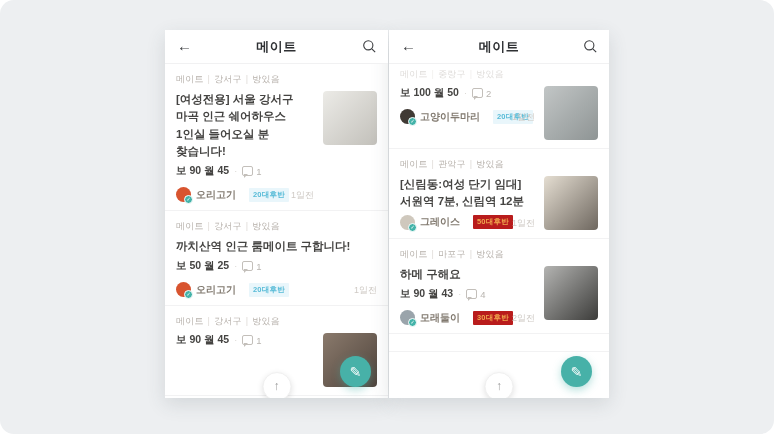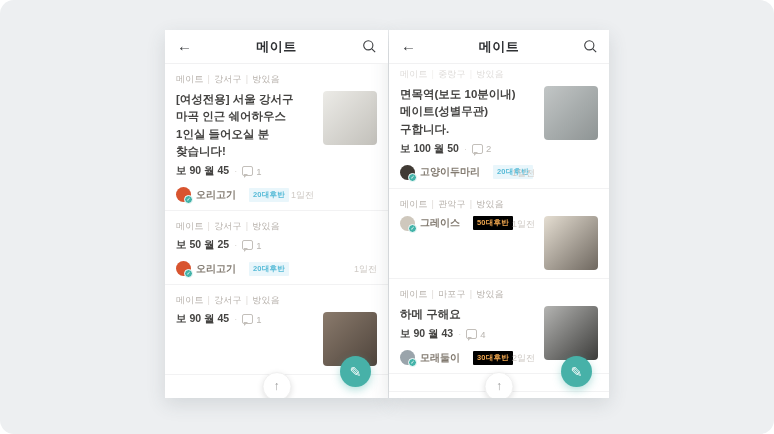--- a/index.html
+++ b/index.html
@@ -25,21 +25,21 @@
   .cicon{display:inline-block;width:9px;height:8px;border:1px solid #c3bfba;border-radius:2px;position:relative;margin-right:3px;}
   .cicon:after{content:"";position:absolute;left:1px;bottom:-3px;border:2px solid transparent;border-top-color:#c3bfba;border-left-color:#c3bfba;width:0;height:0;}
   .ccount{font-size:9.5px;color:#b9b5b0;font-weight:normal;}
   .thumb{width:54px;height:54px;border-radius:4px;margin-left:9px;flex:0 0 auto;}
   .userrow{display:flex;align-items:center;position:relative;}
   .avatar{width:15px;height:15px;border-radius:50%;position:relative;margin-right:5px;flex:0 0 auto;}
   .avatar .chk{position:absolute;right:-2px;bottom:-2px;width:7px;height:7px;border-radius:50%;background:#43b3a9;color:#fff;font-size:5px;line-height:7px;text-align:center;border:1px solid #fff;}
   .uname{font-size:10px;font-weight:bold;color:#81796f;margin-right:13px;}
   .badge{font-size:7.5px;padding:2px 4px;border-radius:1px;font-weight:bold;letter-spacing:.2px;}
   .badge.blue{background:#e9f6fb;color:#57bbd7;}
-  .badge.orange{background:#000000;color:#f0a64e;}
+  .badge.orange{background:#b91c1c;color:#f0a64e;}
   .ptime{position:absolute;right:0;top:2px;font-size:9px;color:#cfcac5;}
   .fab{position:absolute;right:17px;bottom:11px;width:31px;height:31px;border-radius:50%;background:#47b1a8;box-shadow:0 3px 8px rgba(71,177,168,.4);color:#fff;display:flex;align-items:center;justify-content:center;font-size:14px;cursor:pointer;z-index:5;}
   .fab span{transform:rotate(0deg);}
   .scrolltop{position:absolute;left:50%;bottom:-3px;transform:translateX(-50%);width:27px;height:27px;border-radius:50%;background:#fff;border:1px solid #f0f0f0;box-shadow:0 2px 6px rgba(0,0,0,.12);color:#9b9b9b;font-size:12px;line-height:26px;text-align:center;cursor:pointer;z-index:6;}
 </style>
 </head>
 <body>
 
 <div class="canvas">
   <div class="phone left">
@@ -74,20 +74,21 @@
                 <span class="ptime">1일전</span>
               </div>
             </div>
             <div class="thumb" style="background: linear-gradient(135deg, rgb(236, 235, 231) 0%, rgb(194, 192, 186) 100%);"></div>
           </div>
         </div>
         <div class="post">
           <div class="cat"><span>메이트</span><span class="sep">|</span><span>강서구</span><span class="sep">|</span><span>방있음</span></div>
           <div class="rowmain">
             <div class="coltext">
+              <div class="ptitle">까치산역 인근 룸메이트 구합니다!</div>
               <div class="price">
                 <span>보 50 월 25</span>
                 <span class="dot">·</span>
                 <span class="cicon"></span>
                 <span class="ccount">1</span>
               </div>
               <div class="userrow">
                 <span class="avatar" style="background: rgb(216, 84, 47);">
                   <span class="chk">✓</span>
                 </span>
@@ -128,21 +129,20 @@
             <circle cx="6.3" cy="6.3" r="4.6" fill="none" stroke="#3a3c3f" stroke-width="1.1"></circle>
             <line x1="9.8" y1="9.8" x2="13.2" y2="13.2" stroke="#3a3c3f" stroke-width="1.1"></line>
           </svg>
       </span>
     </div>
     <div class="post-list">
         <div class="post">
           <div class="cat clipped"><span>메이트</span><span class="sep">|</span><span>중랑구</span><span class="sep">|</span><span>방있음</span></div>
           <div class="rowmain">
             <div class="coltext">
-              <div class="ptitle">면목역(보도 10분이내) 메이트(성별무관) 구합니다.</div>
               <div class="price">
                 <span>보 100 월 50</span>
                 <span class="dot">·</span>
                 <span class="cicon"></span>
                 <span class="ccount">2</span>
               </div>
               <div class="userrow">
                 <span class="avatar" style="background: rgb(64, 58, 52);">
                   <span class="chk">✓</span>
                 </span>
@@ -151,20 +151,21 @@
                 <span class="ptime">1일전</span>
               </div>
             </div>
             <div class="thumb" style="background: linear-gradient(135deg, rgb(194, 198, 198) 0%, rgb(142, 148, 148) 100%);"></div>
           </div>
         </div>
         <div class="post">
           <div class="cat"><span>메이트</span><span class="sep">|</span><span>관악구</span><span class="sep">|</span><span>방있음</span></div>
           <div class="rowmain">
             <div class="coltext">
+              <div class="ptitle">[신림동:여성 단기 임대]서원역 7분, 신림역 12분</div>
               <div class="userrow">
                 <span class="avatar" style="background: rgb(207, 200, 189);">
                   <span class="chk">✓</span>
                 </span>
                 <span class="uname">그레이스</span>
                 <span class="badge orange">50대후반</span>
                 <span class="ptime">1일전</span>
               </div>
             </div>
             <div class="thumb" style="background: linear-gradient(135deg, rgb(229, 222, 210) 0%, rgb(110, 103, 95) 100%);"></div>

